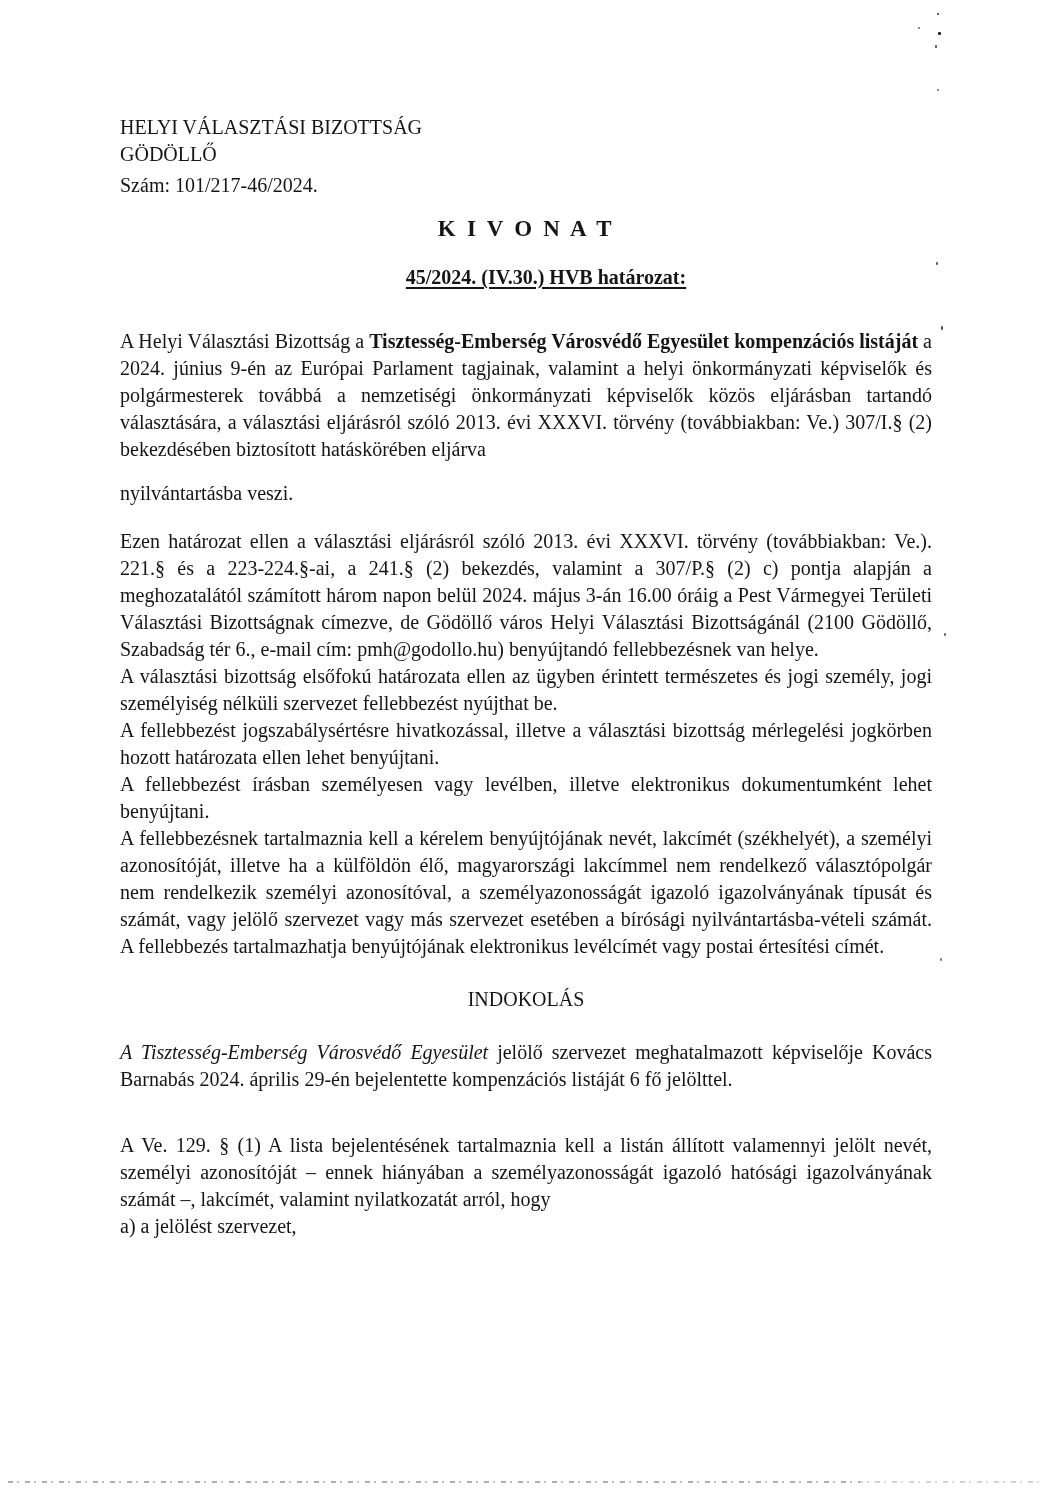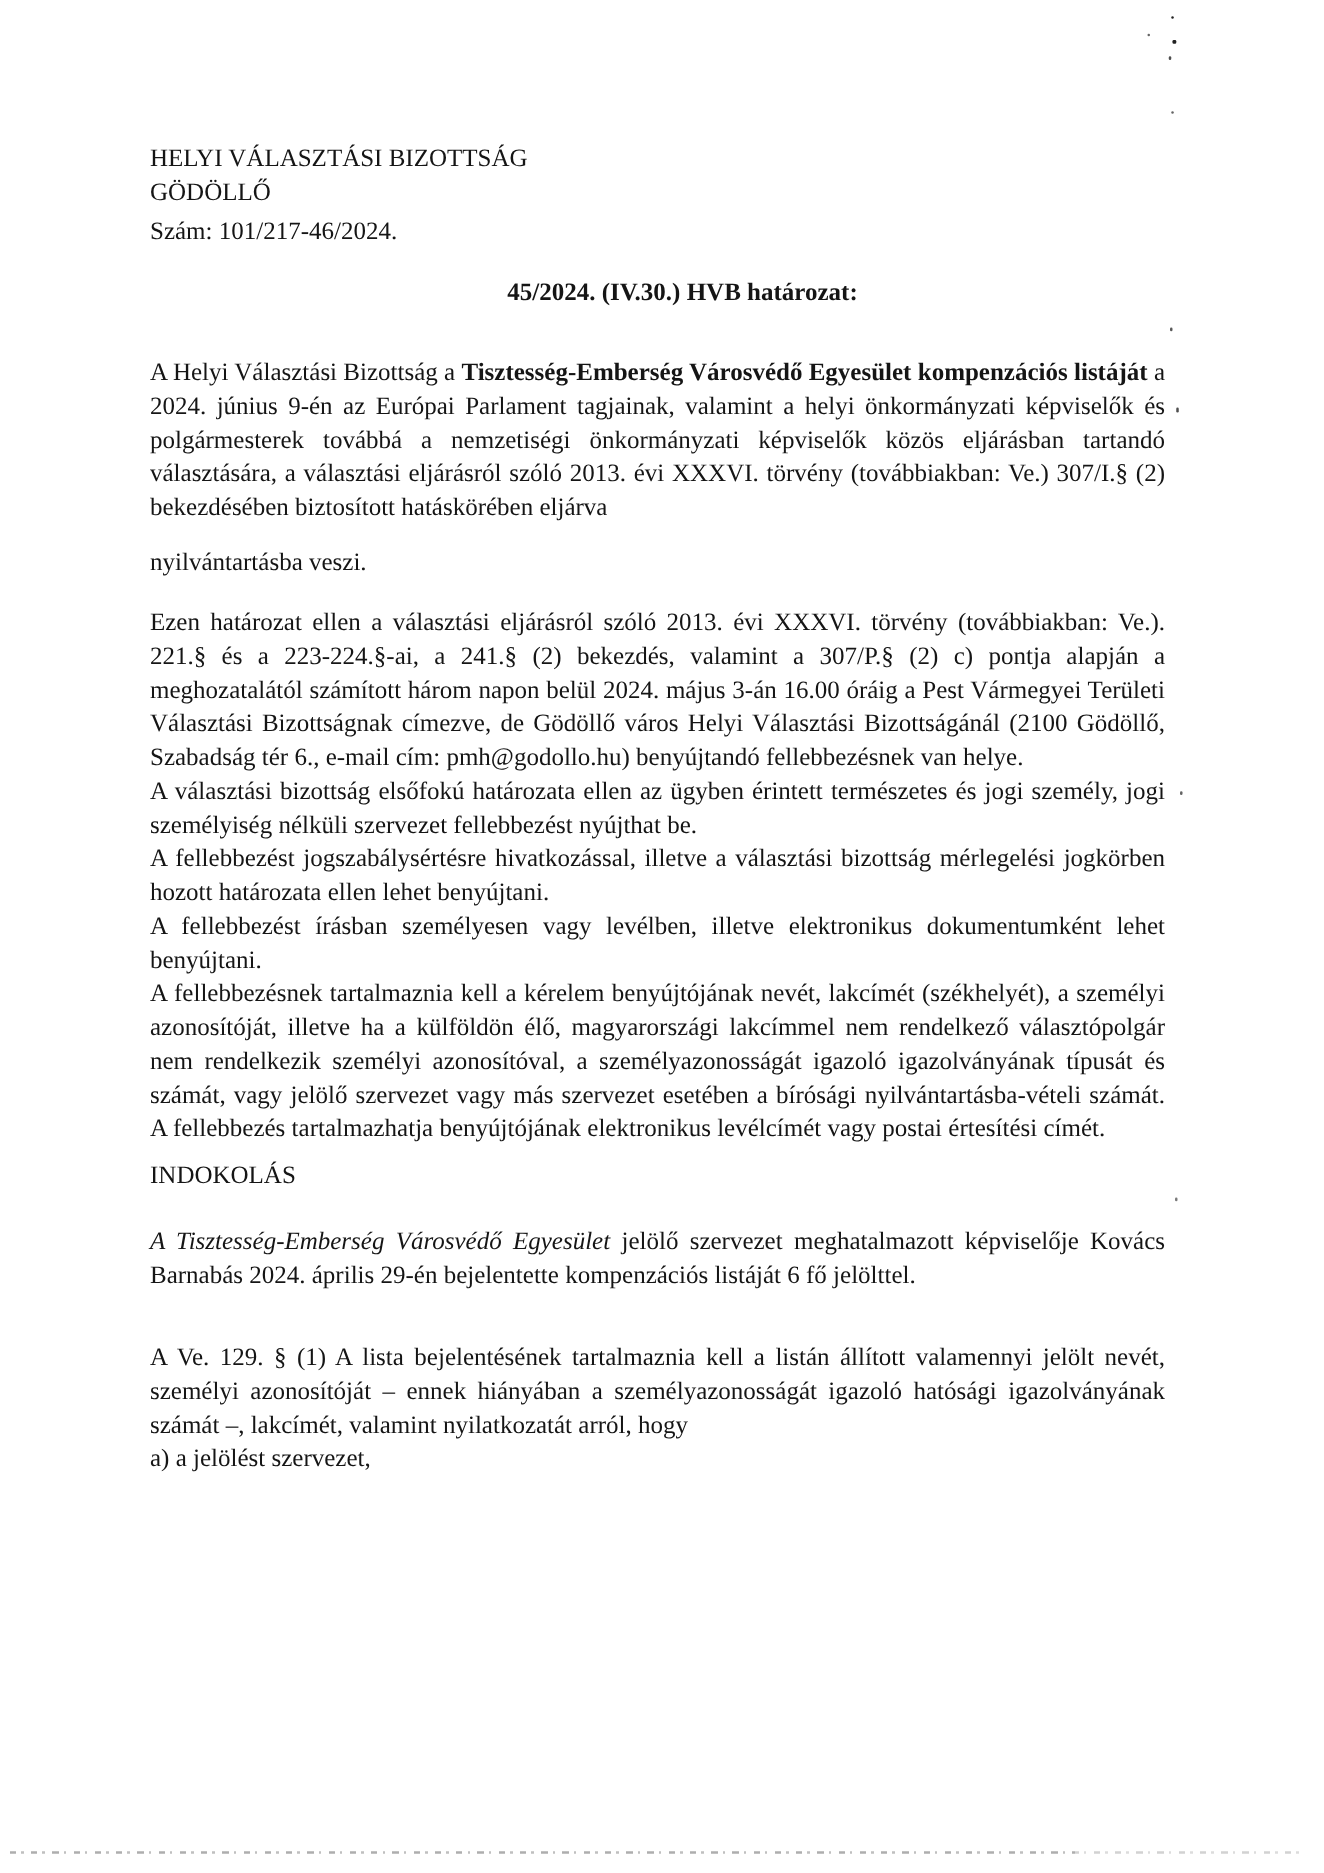--- a/index.html
+++ b/index.html
@@ -43,37 +43,39 @@
     margin-top: 24px;
     text-align: center;
   }
   .session-block p { margin: 0; }
   .decision-number {
     margin: 22px 0 0 0;
     text-align: center;
     font-weight: bold;
   }
   .decision-number span {
+    text-decoration: underline;
     text-decoration-thickness: 2px;
     text-underline-offset: 3px;
     margin-left: 40px;
   }
   .para {
     margin: 0;
     text-align: justify;
   }
   .lead-para {
     margin-top: 37px;
   }
   .operative {
     margin: 17px 0 21px 0;
     font-weight: normal;
   }
   .justification-heading {
-    margin: 10px 0 26px 0;
+    margin: 26px 0 26px 0;
+    text-align: center;
   }
   .just-p2 {
     margin-top: 39px;
   }
   .list-line {
     margin: 0;
     text-align: justify;
   }
   
   .speck {
@@ -120,20 +122,21 @@
 <div class="page">
 
   <div class="content">
 
     <div class="header-block">
       <p>HELYI VÁLASZTÁSI BIZOTTSÁG</p>
       <p>GÖDÖLLŐ</p>
       <p class="case-number">Szám: 101/217-46/2024.</p>
     </div>
 
+    <p class="doc-title">K I V O N A T</p>
 
 
     <p class="decision-number"><span>45/2024. (IV.30.) HVB határozat:</span></p>
 
     <p class="para lead-para"><span>A Helyi Választási Bizottság a </span><strong>Tisztesség-Emberség Városvédő Egyesület kompenzációs listáját</strong><span> a 2024. június 9-én az Európai Parlament tagjainak, valamint a helyi önkormányzati képviselők és polgármesterek továbbá a nemzetiségi önkormányzati képviselők közös eljárásban tartandó választására, a választási eljárásról szóló 2013. évi XXXVI. törvény (továbbiakban: Ve.) 307/I.§ (2) bekezdésében biztosított hatáskörében eljárva</span></p>
 
     <p class="operative">nyilvántartásba veszi.</p>
 
     <p class="para">Ezen határozat ellen a választási eljárásról szóló 2013. évi XXXVI. törvény (továbbiakban: Ve.). 221.§ és a 223-224.§-ai, a 241.§ (2) bekezdés, valamint a 307/P.§ (2) c) pontja alapján a meghozatalától számított három napon belül 2024. május 3-án 16.00 óráig a Pest Vármegyei Területi Választási Bizottságnak címezve, de Gödöllő város Helyi Választási Bizottságánál (2100 Gödöllő, Szabadság tér 6., e-mail cím: pmh@godollo.hu) benyújtandó fellebbezésnek van helye.</p>
     <p class="para">A választási bizottság elsőfokú határozata ellen az ügyben érintett természetes és jogi személy, jogi személyiség nélküli szervezet fellebbezést nyújthat be.</p>

